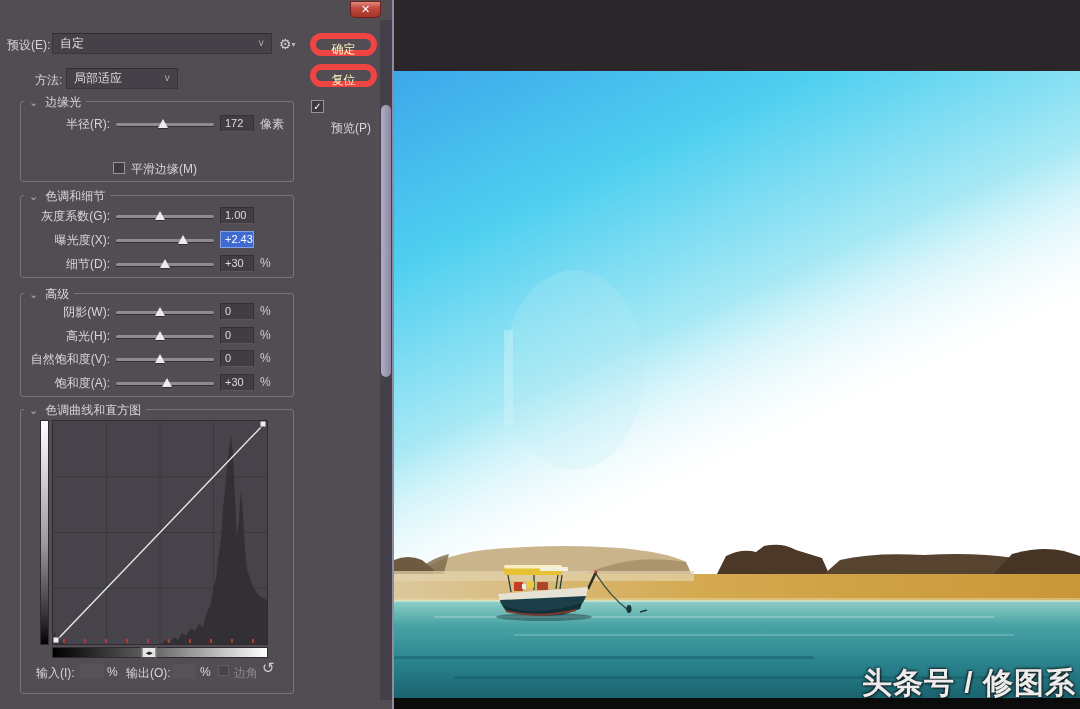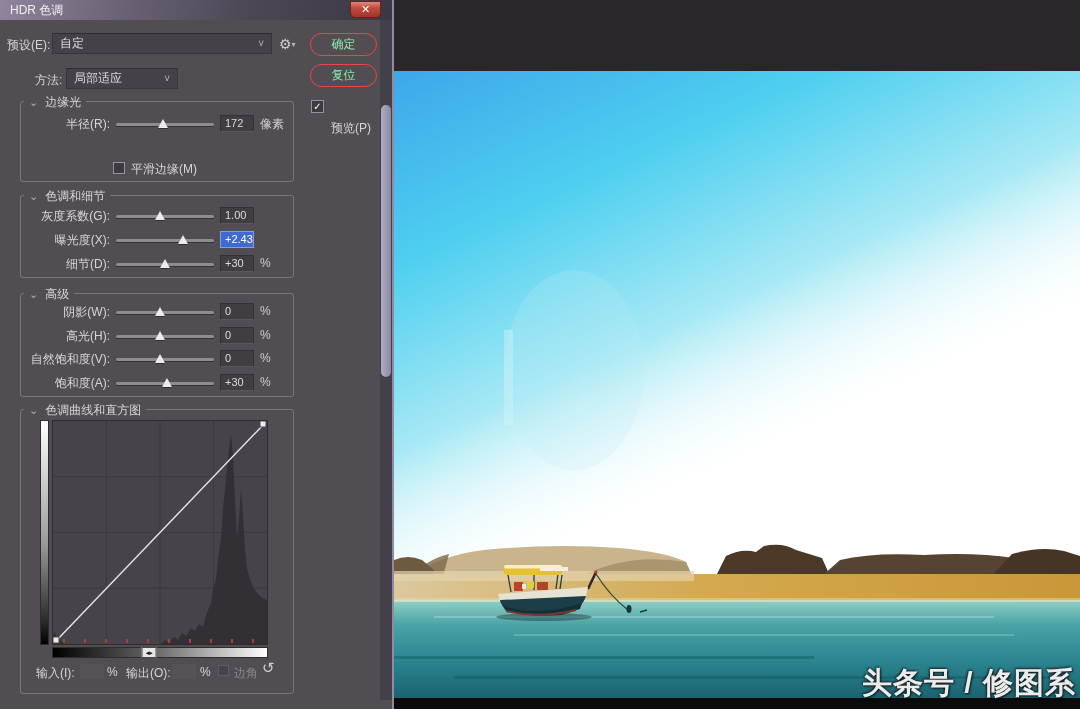--- a/index.html
+++ b/index.html
@@ -21,22 +21,22 @@
             background:linear-gradient(100deg,#90859c 0%,#6b6376 30%,#4d4856 62%,#3b3744 100%);
             color:#F0EEF2;line-height:20px;padding-left:10px;box-sizing:border-box;font-size:12px;}
   .close-btn{position:absolute;left:350px;top:1px;width:31px;height:17px;
              background:linear-gradient(#e08a7d,#c04b3e 40%,#a33328);border:1px solid #6e1f18;
              border-radius:0 0 5px 5px;box-sizing:border-box;text-align:center;color:#fff;
              font-size:11px;line-height:15px;cursor:pointer;}
   .combo{position:absolute;background:#454149;border:1px solid #38353b;border-top-color:#2f2c32;
          box-sizing:border-box;display:flex;align-items:center;justify-content:space-between;
          padding:0 7px;color:#DEDCDF;}
   .combo .chev{color:#b9b6bb;font-size:10px;}
-  .pill{position:absolute;width:67px;height:23px;border:1px solid #ef4444;border-radius:12px;
-        box-sizing:border-box;text-align:center;line-height:21px;color:#86efac;cursor:pointer;}
+  .pill{position:absolute;width:67px;height:23px;border:6px solid #ef4444;border-radius:12px;
+        box-sizing:border-box;text-align:center;line-height:21px;color:#fef9c3;cursor:pointer;}
   .label{position:absolute;white-space:nowrap;}
   .gear{position:absolute;left:279px;top:36px;color:#cfccd1;font-size:14px;cursor:pointer;}
   .gear .dn{font-size:8px;vertical-align:2px;color:#b9b6bb;}
 
   .cb{position:absolute;width:13px;height:13px;background:#3E3A40;border:1px solid #97939a;
       box-sizing:border-box;text-align:center;line-height:11px;font-size:10px;color:#fff;cursor:pointer;}
   .cb.small{width:12px;height:12px;}
   .cb.mini{width:11px;height:11px;background:#47434a;border-color:#5f5b62;}
 
   .panel{position:absolute;border:1px solid rgba(185,181,188,.38);border-radius:3px;}
@@ -153,23 +153,20 @@
       <line x1="246" y1="612" x2="253" y2="610" stroke="#1A3A40" stroke-width="1.5"></line>
     </g>
 
     <rect x="0" y="698" width="686" height="11" fill="#0B0B0B"></rect>
   </svg>
 
   <div class="watermark">头条号 / 修图系</div>
 
   <div class="dialog">
 
-    <div class="titlebar">
-      <span>HDR 色调</span>
-    </div>
     <div class="close-btn">
       <span>✕</span>
     </div>
 
     <span class="label" style="left:7px;top:37px;">预设(E):</span>
     <div class="combo" style="left:52px;top:33px;width:220px;height:21px;">
       <span>自定</span>
       <span class="chev">˅</span>
     </div>
     <div class="gear">

